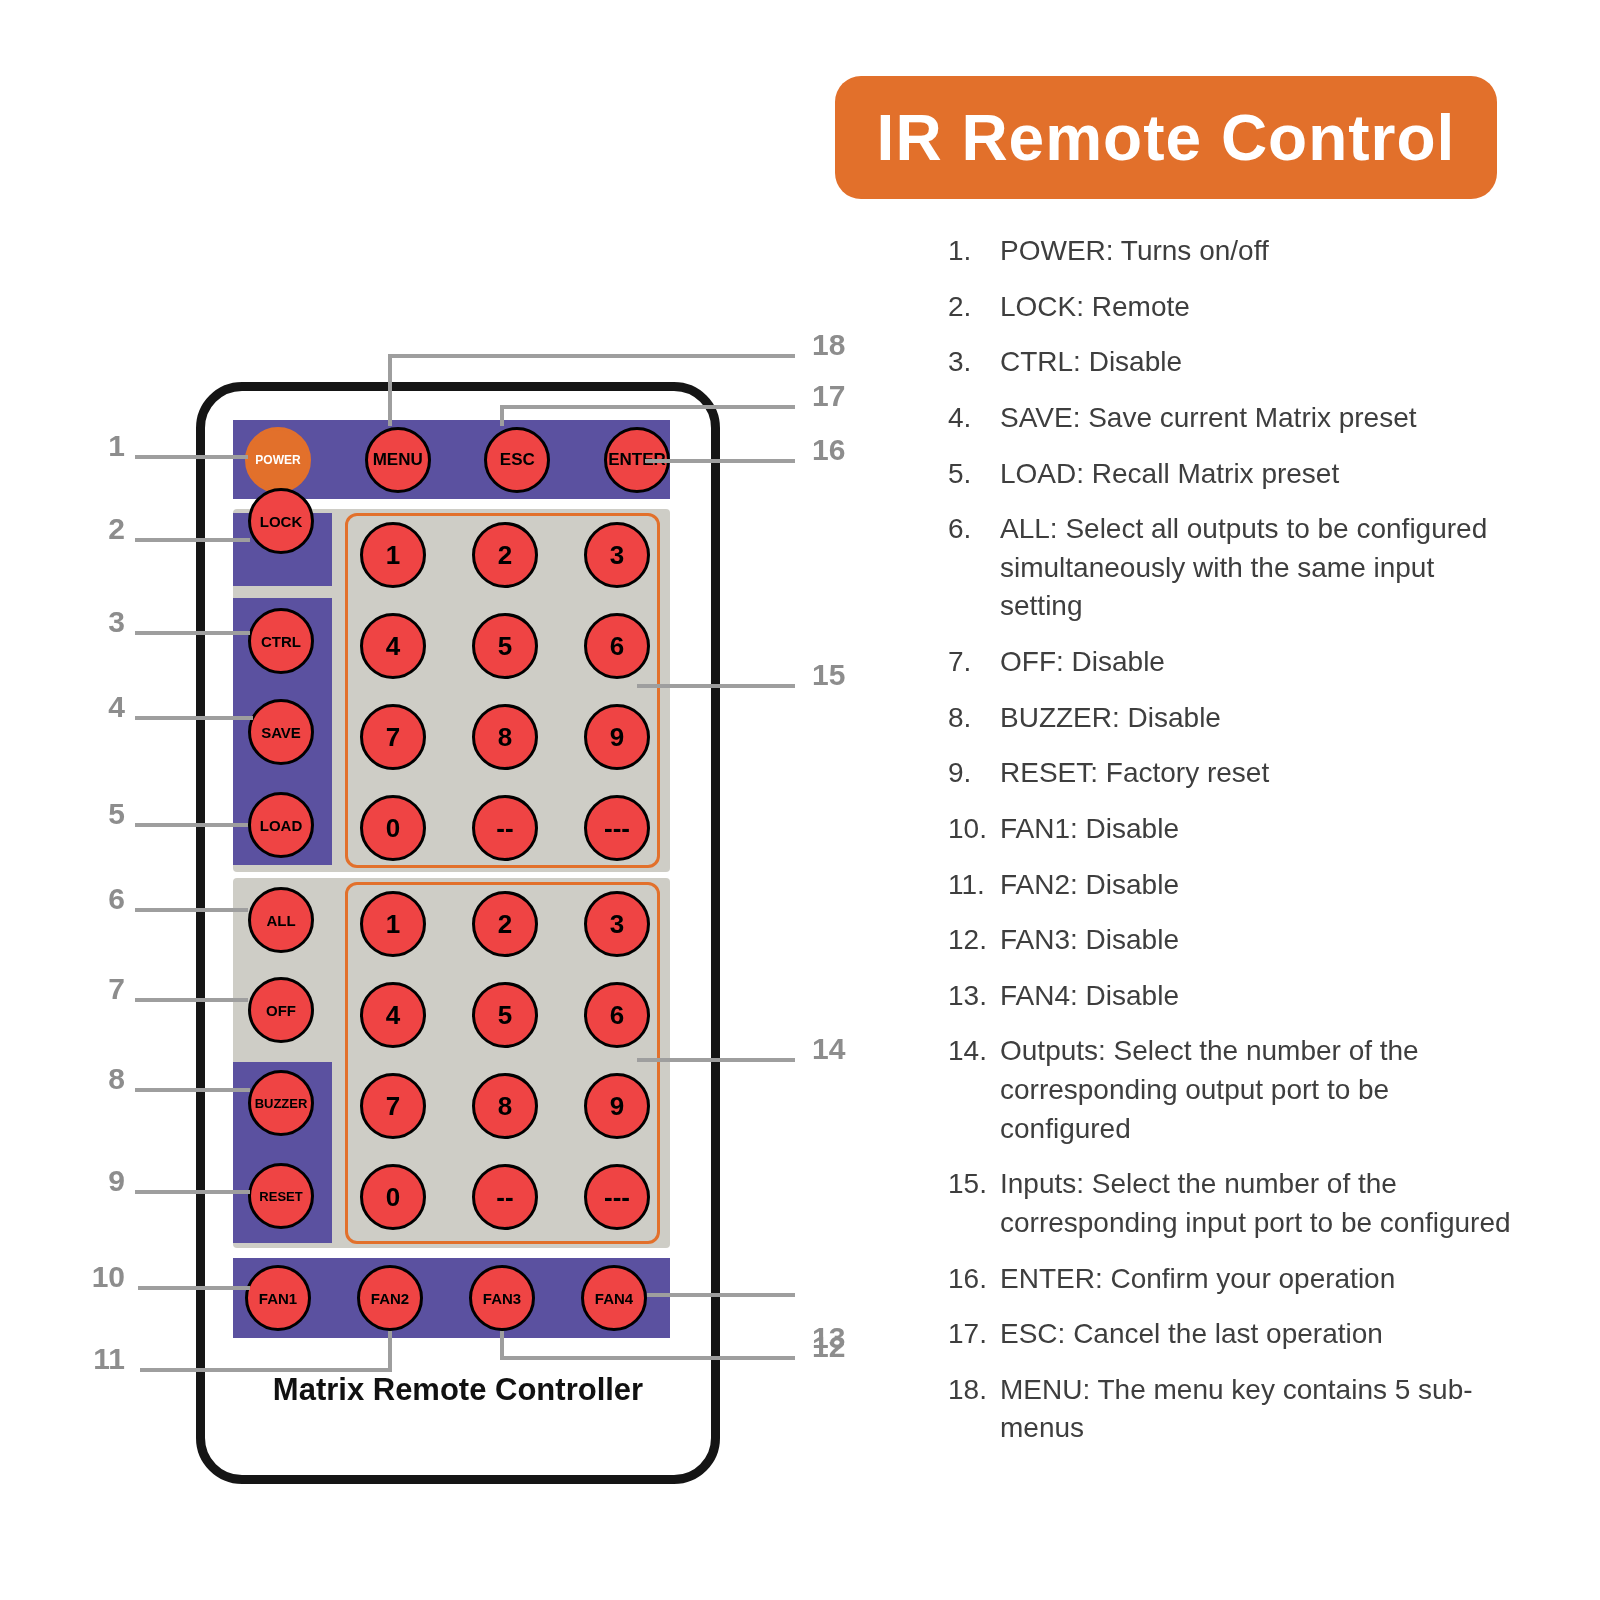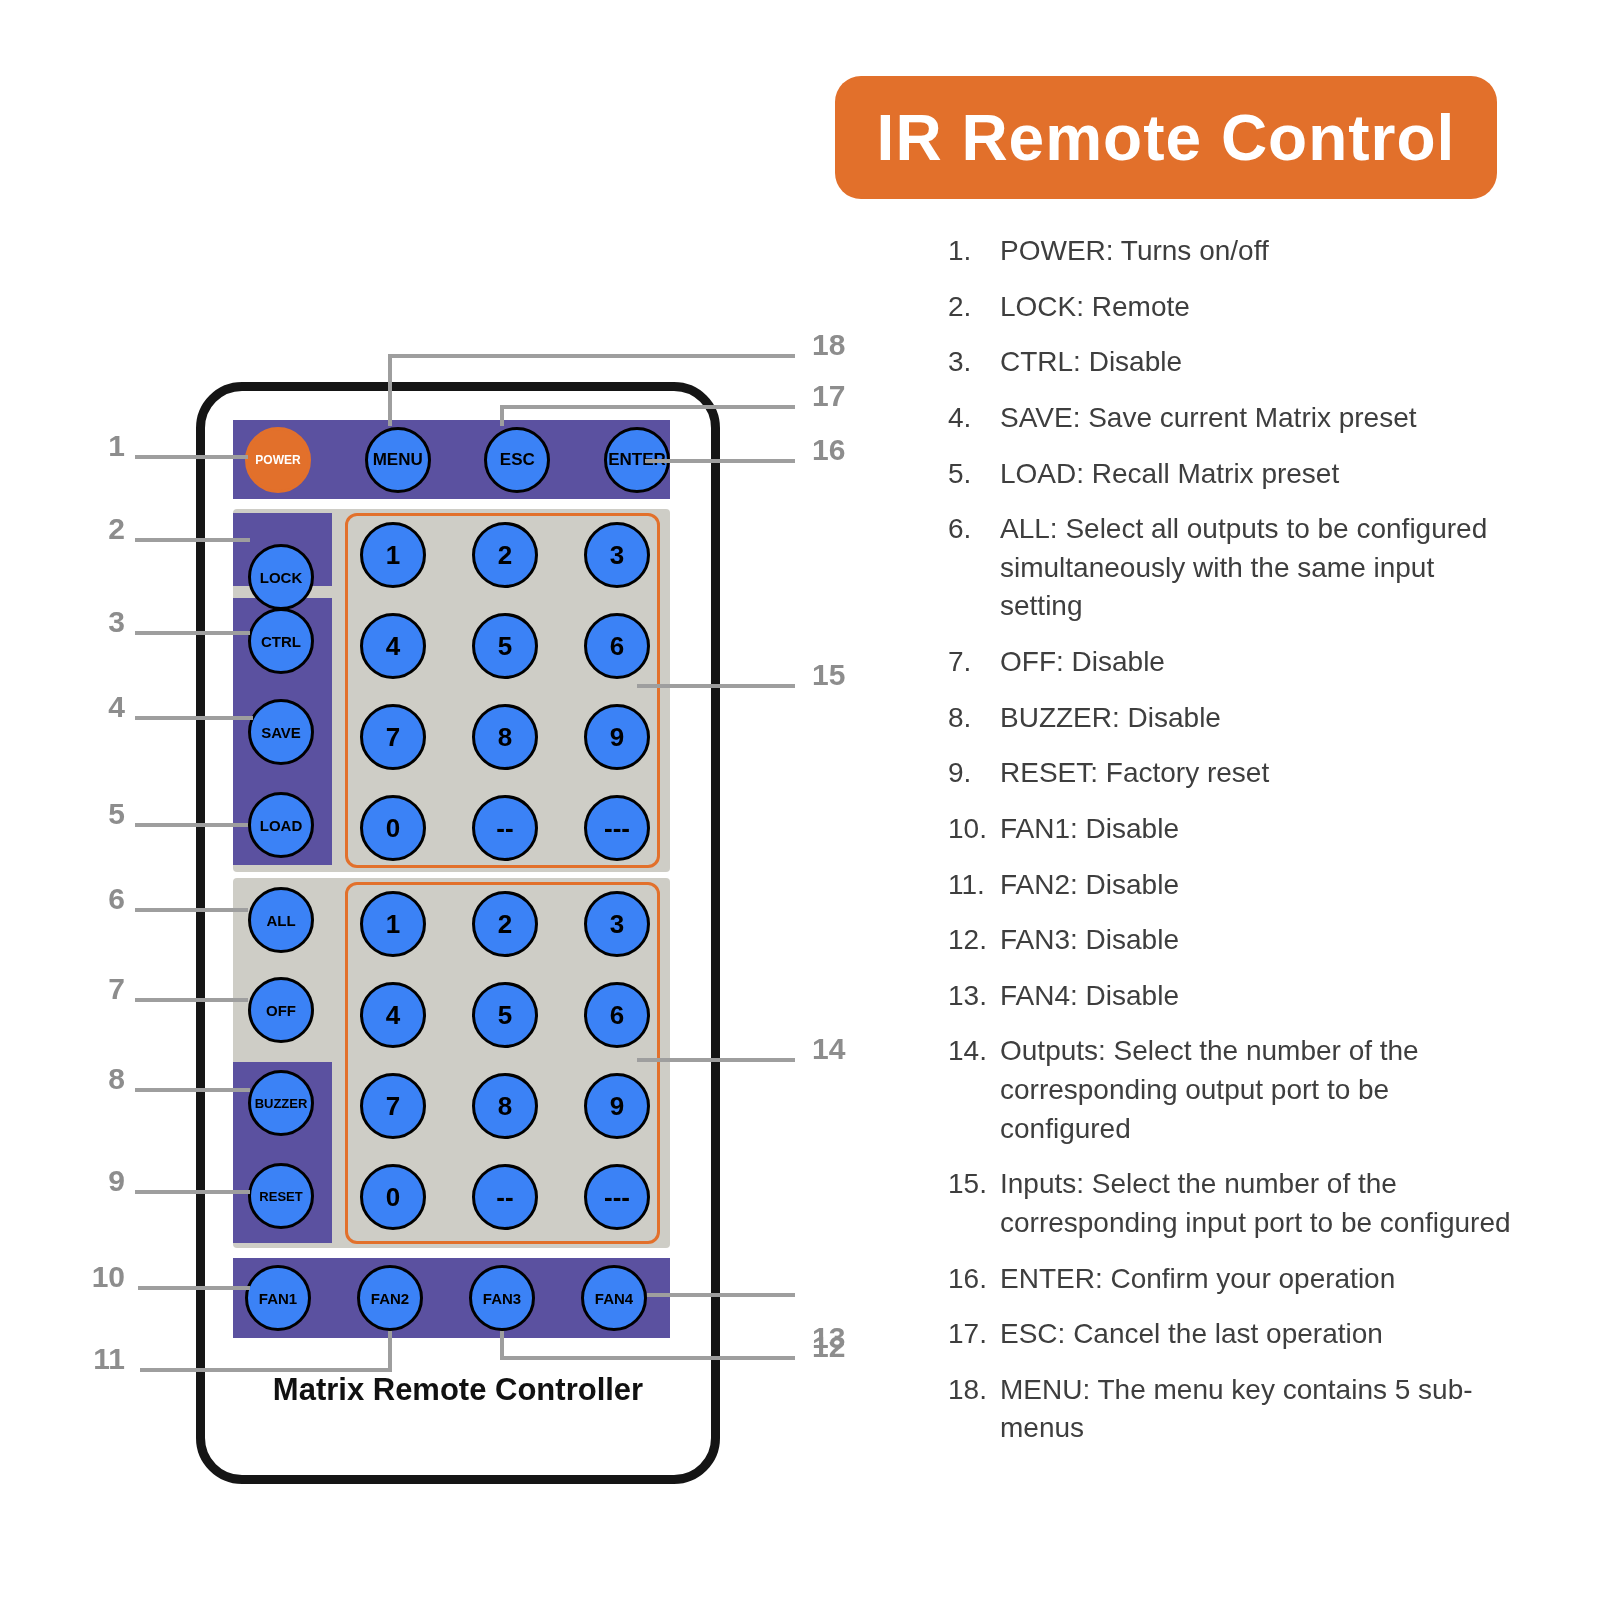--- a/index.html
+++ b/index.html
@@ -21,21 +21,21 @@
   .remote-outline{position:absolute;left:196px;top:382px;width:524px;height:1102px;background:#fff;
           border:9px solid #151515;border-radius:46px;}
   .panel{position:absolute;}
   .purple{background:var(--purple);}
   .graybg{background:var(--gray);}
   .keypad{position:absolute;border:3px solid var(--orange);border-radius:12px;
           display:grid;grid-template-columns:repeat(3,66px);gap:25px 46px;
           padding:6px 0 0 12px;align-content:start;}
   .band{position:absolute;display:flex;align-items:center;padding-left:12px;gap:46px;}
 
-  .cbtn{width:66px;height:66px;border-radius:50%;background:#3b82f6;border:3px solid #000;
+  .cbtn{width:66px;height:66px;border-radius:50%;background:#ef4444;border:3px solid #000;
         display:flex;align-items:center;justify-content:center;font-weight:bold;font-size:17px;
         color:#000;font-family:inherit;padding:0;flex:0 0 auto;cursor:default;}
   .cbtn.small{font-size:15px;}
   .cbtn.xsmall{font-size:13px;}
   .cbtn.digit{font-size:26px;}
   .cbtn.power{background:var(--orange);border-color:var(--orange);color:#fff;font-size:12px;}
   .cbtn.abs{position:absolute;}
 
   .remote-label{position:absolute;left:196px;top:1372px;width:524px;text-align:center;
         font-size:31px;font-weight:bold;color:#111;}
@@ -72,21 +72,21 @@
     <div class="panel purple" style="left:233px;top:598px;width:99px;height:267px;"></div>
     <div class="panel purple" style="left:233px;top:1062px;width:99px;height:181px;"></div>
 
     <div class="band purple" style="left:233px;top:420px;width:437px;height:79px;justify-content:space-between;">
       <button class="cbtn power">POWER</button>
       <button class="cbtn">MENU</button>
       <button class="cbtn">ESC</button>
       <button class="cbtn">ENTER</button>
     </div>
 
-    <button class="cbtn abs small" style="left:248px;top:544px;">LOCK</button>
+    <button class="cbtn abs small" style="left:248px;top:488px;">LOCK</button>
     <button class="cbtn abs small" style="left:248px;top:608px;">CTRL</button>
     <button class="cbtn abs small" style="left:248px;top:699px;">SAVE</button>
     <button class="cbtn abs small" style="left:248px;top:792px;">LOAD</button>
     <button class="cbtn abs small" style="left:248px;top:887px;">ALL</button>
     <button class="cbtn abs small" style="left:248px;top:977px;">OFF</button>
     <button class="cbtn abs xsmall" style="left:248px;top:1070px;">BUZZER</button>
     <button class="cbtn abs xsmall" style="left:248px;top:1163px;">RESET</button>
 
     <div class="keypad" style="left:345px;top:513px;width:315px;height:355px;">
       <button class="cbtn digit">1</button>

